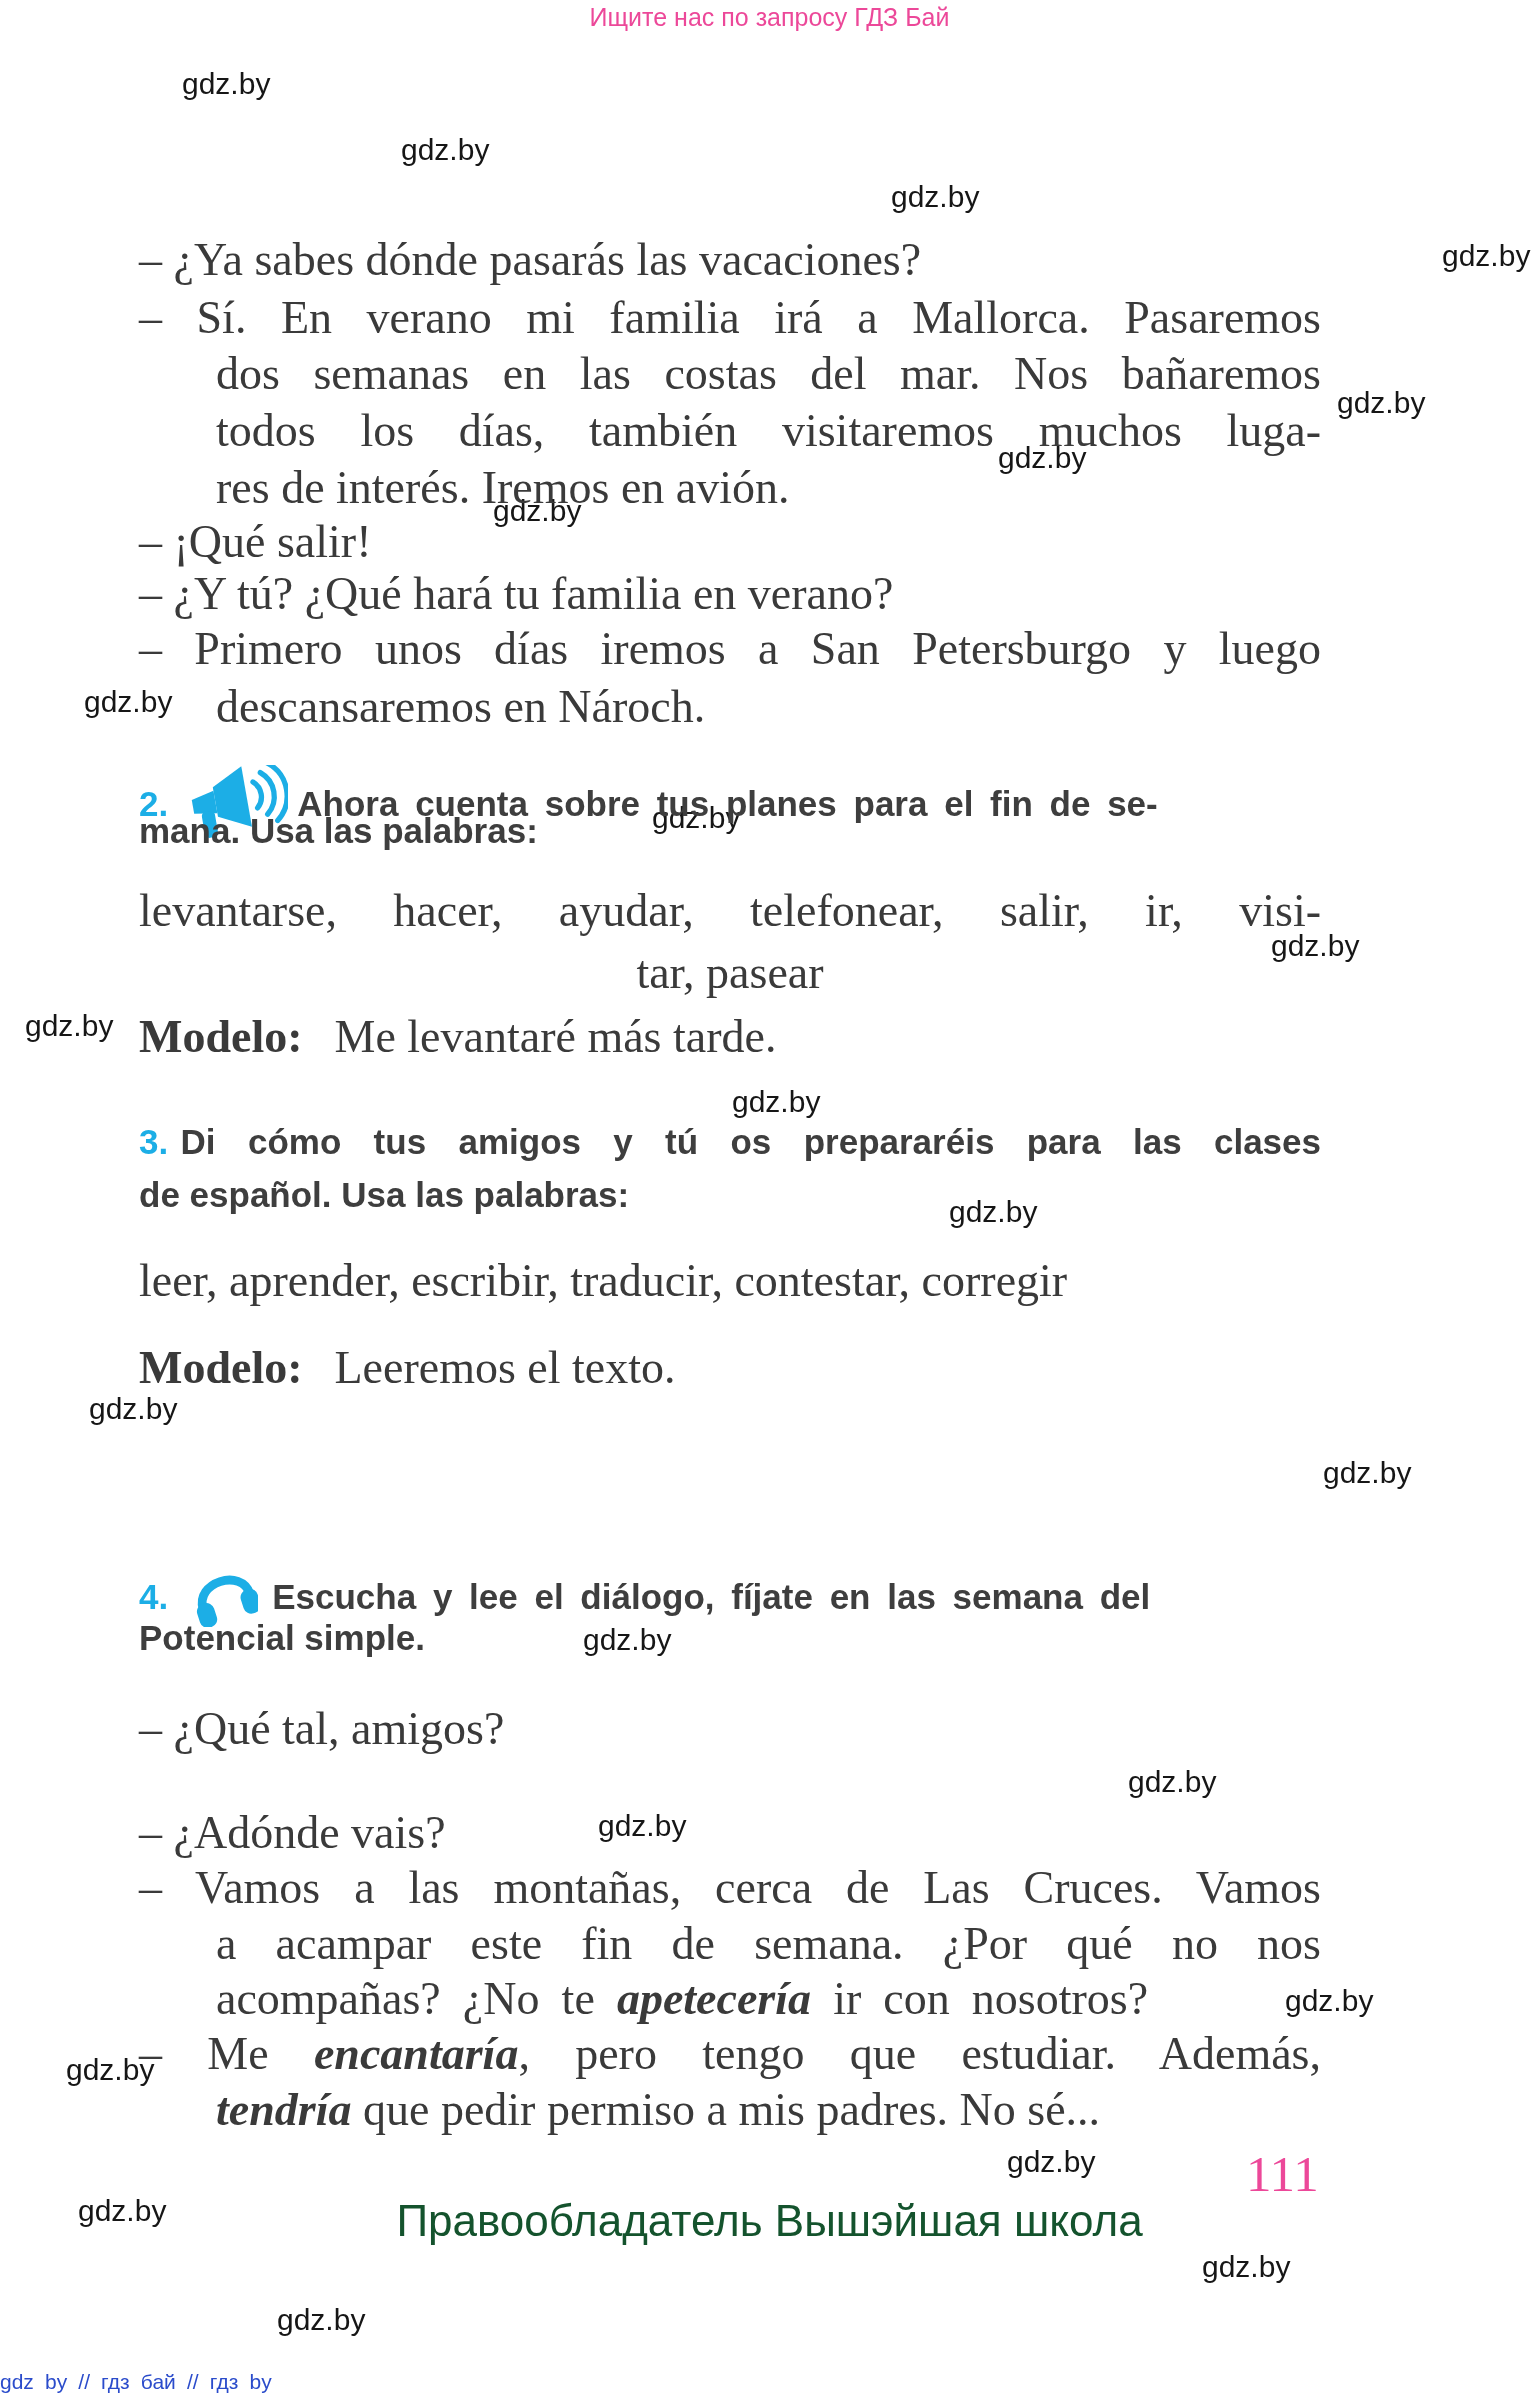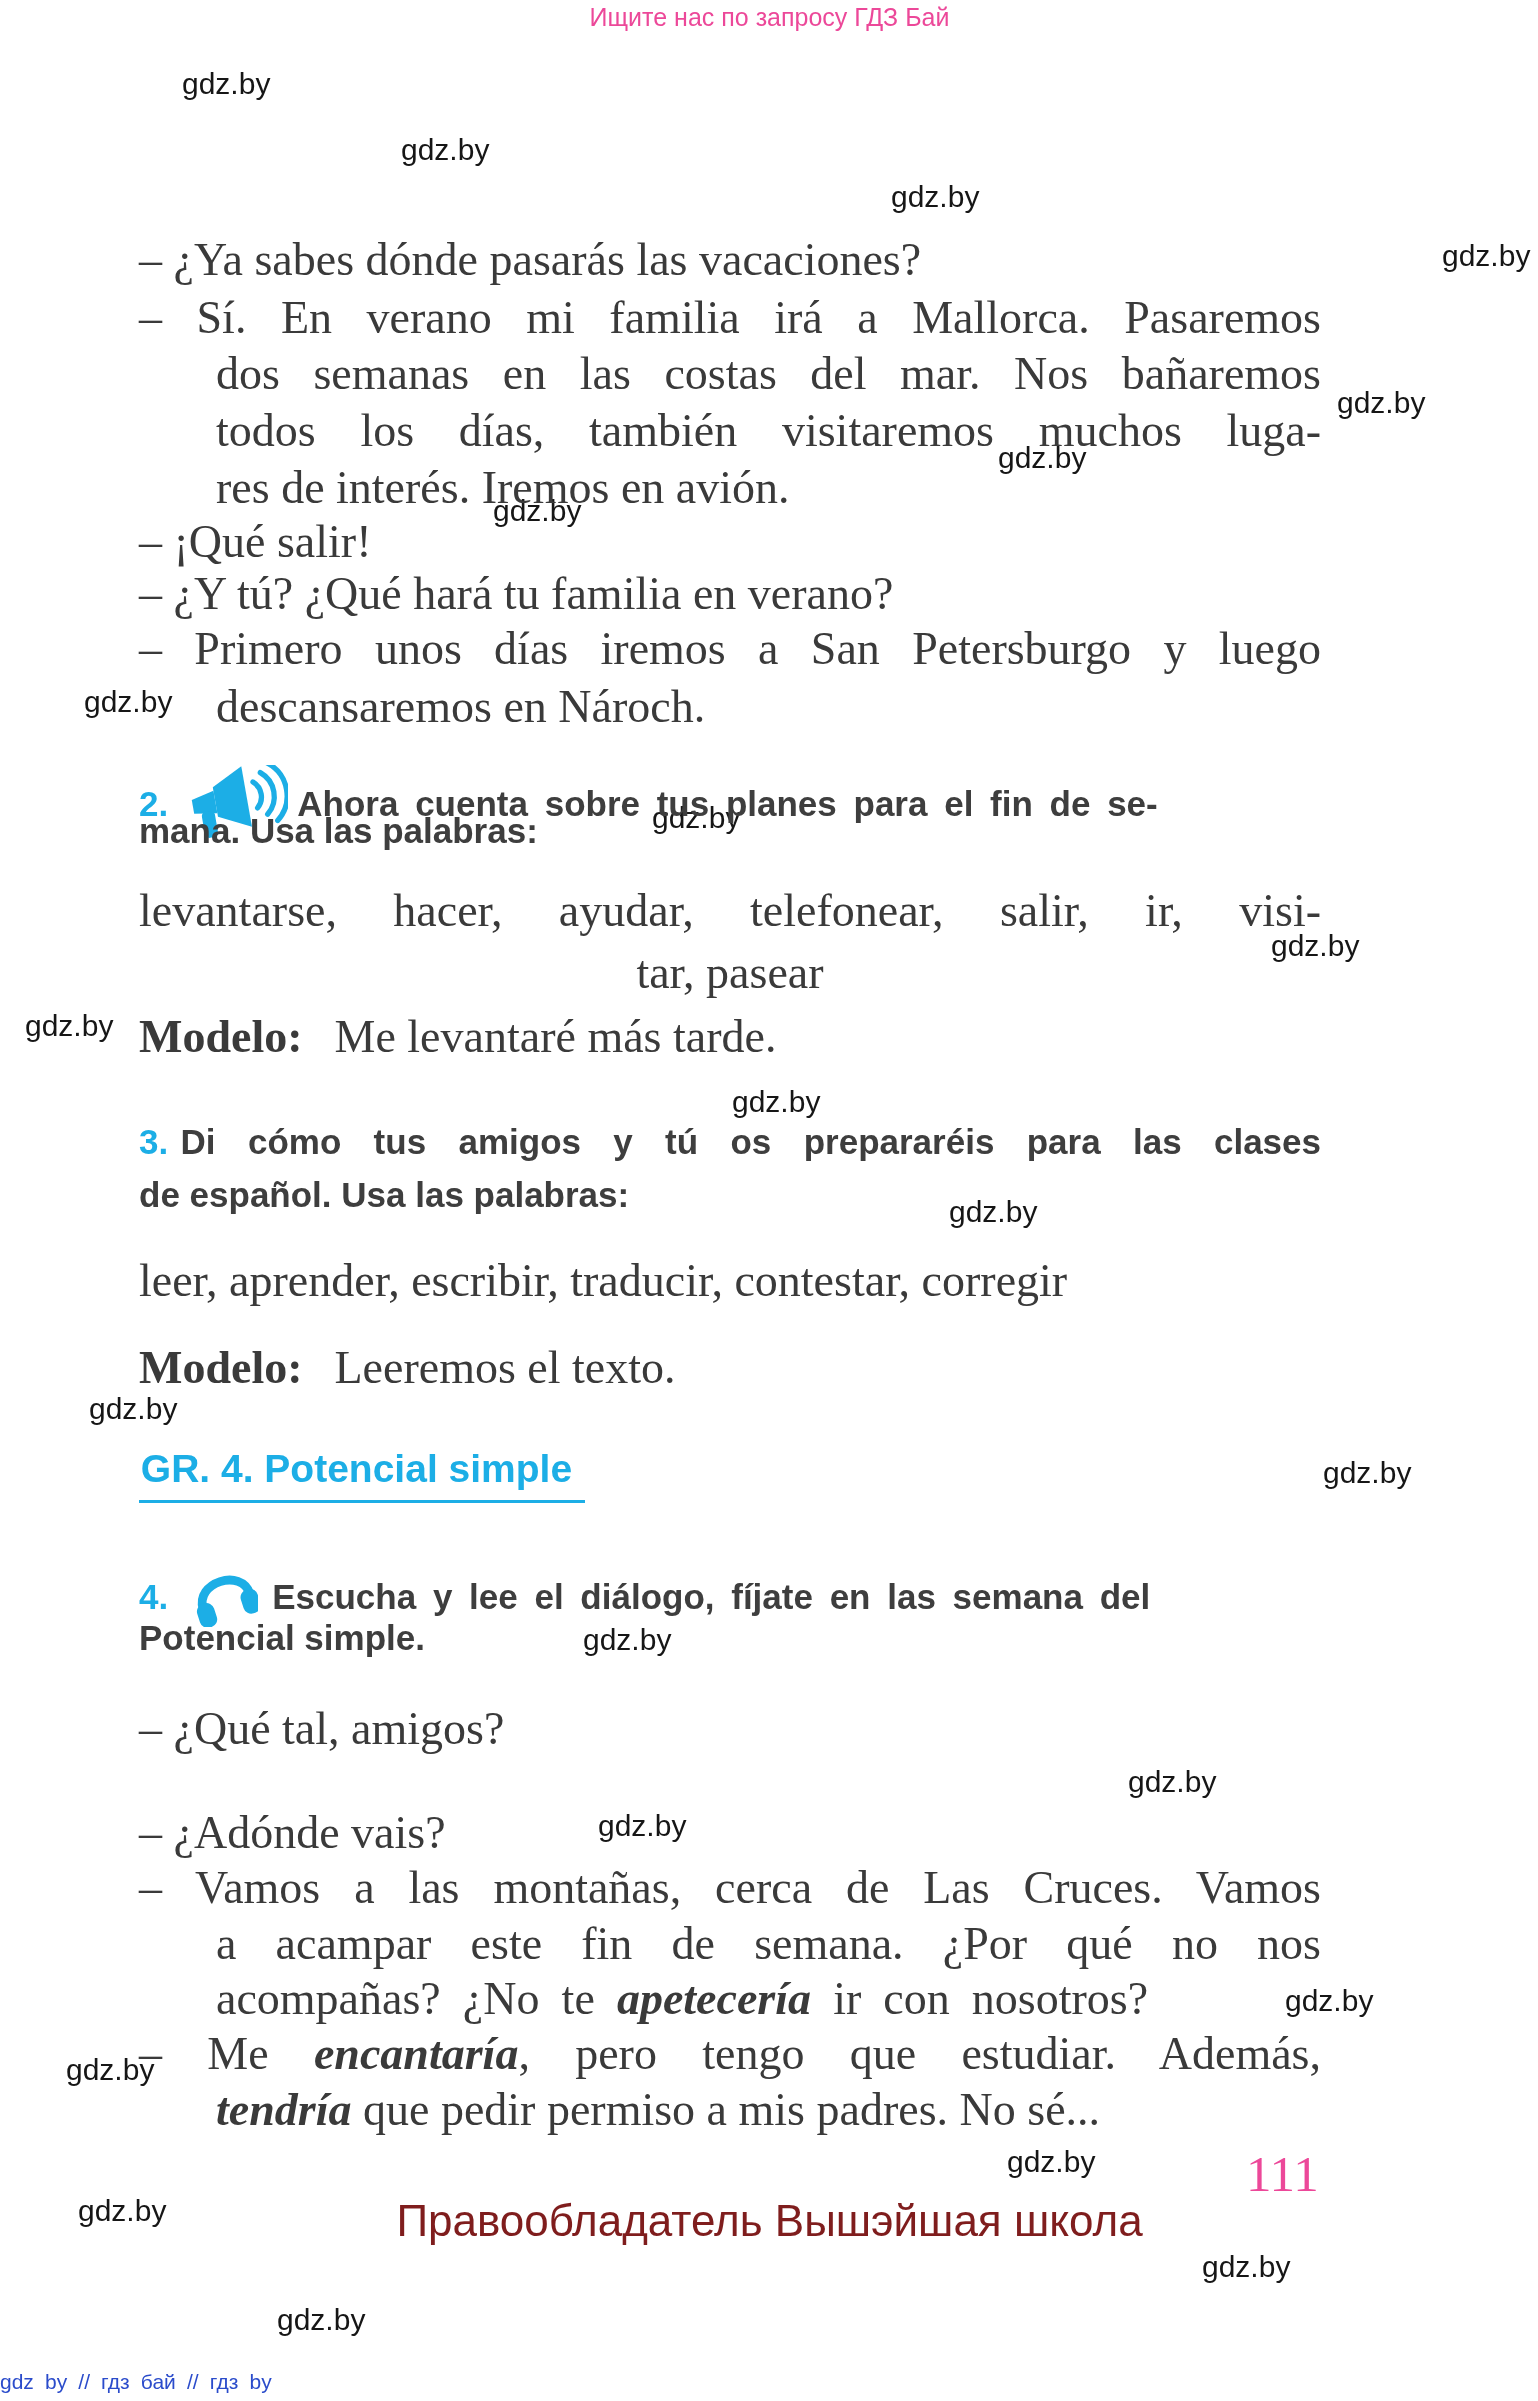--- a/index.html
+++ b/index.html
@@ -43,21 +43,21 @@
     color:#1caee6;border-bottom:3.5px solid #1caee6;padding:0 12.4px 8px 1.8px;
     white-space:nowrap;
   }
   
   .pgnum{
     position:absolute;font:400 51px/1 "Liberation Serif",serif;color:#ec4899;
   }
   
   .copy{
     position:absolute;top:2197px;left:0;width:100%;text-align:center;
-    font:400 44px/1.1 "Liberation Sans",sans-serif;color:#7f1d1d;
+    font:400 44px/1.1 "Liberation Sans",sans-serif;color:#14532d;
   }
   .links{
     position:absolute;top:2369px;left:0;width:100%;text-align:left;
     font:400 21px/1.2 "Liberation Sans",sans-serif;color:#2b4ccb;word-spacing:5.3px;
   }
 </style>
 </head>
 <body>
 
 <div id="page">
@@ -124,21 +124,20 @@
     <span class="num">3.</span><span>Di cómo tus amigos y tú os prepararéis para las clases</span>
   </div>
   <div class="ins" style="left:139px;top:1175px">de español. Usa las palabras:</div>
 
   <div class="srf" style="left:139px;top:1256px">leer, aprender, escribir, traducir, contestar, corregir</div>
 
   <div class="srf" style="left:139px;top:1343px">
     <span class="mlabel">Modelo:</span><span class="mtext">Leeremos el texto.</span>
   </div>
 
-  <div class="grh" style="left:139px;top:1447px">GR. 4. Potencial simple</div>
 
   <div class="ins wsp" style="left:139px;top:1563px">
     <span class="num">4.</span><svg class="icon-head" width="67" height="64" viewBox="0 0 76 72">
       <g transform="rotate(-18 38 36)" fill="#1caee6">
         <path d="M10,44 C10,12 66,12 66,44" fill="none" stroke="#1caee6" stroke-width="10"></path>
         <rect x="2" y="38" width="20" height="28" rx="9"></rect>
         <rect x="54" y="38" width="20" height="28" rx="9"></rect>
       </g>
     </svg><span>Escucha y lee el diálogo, fíjate en las semana del</span>
   </div>

